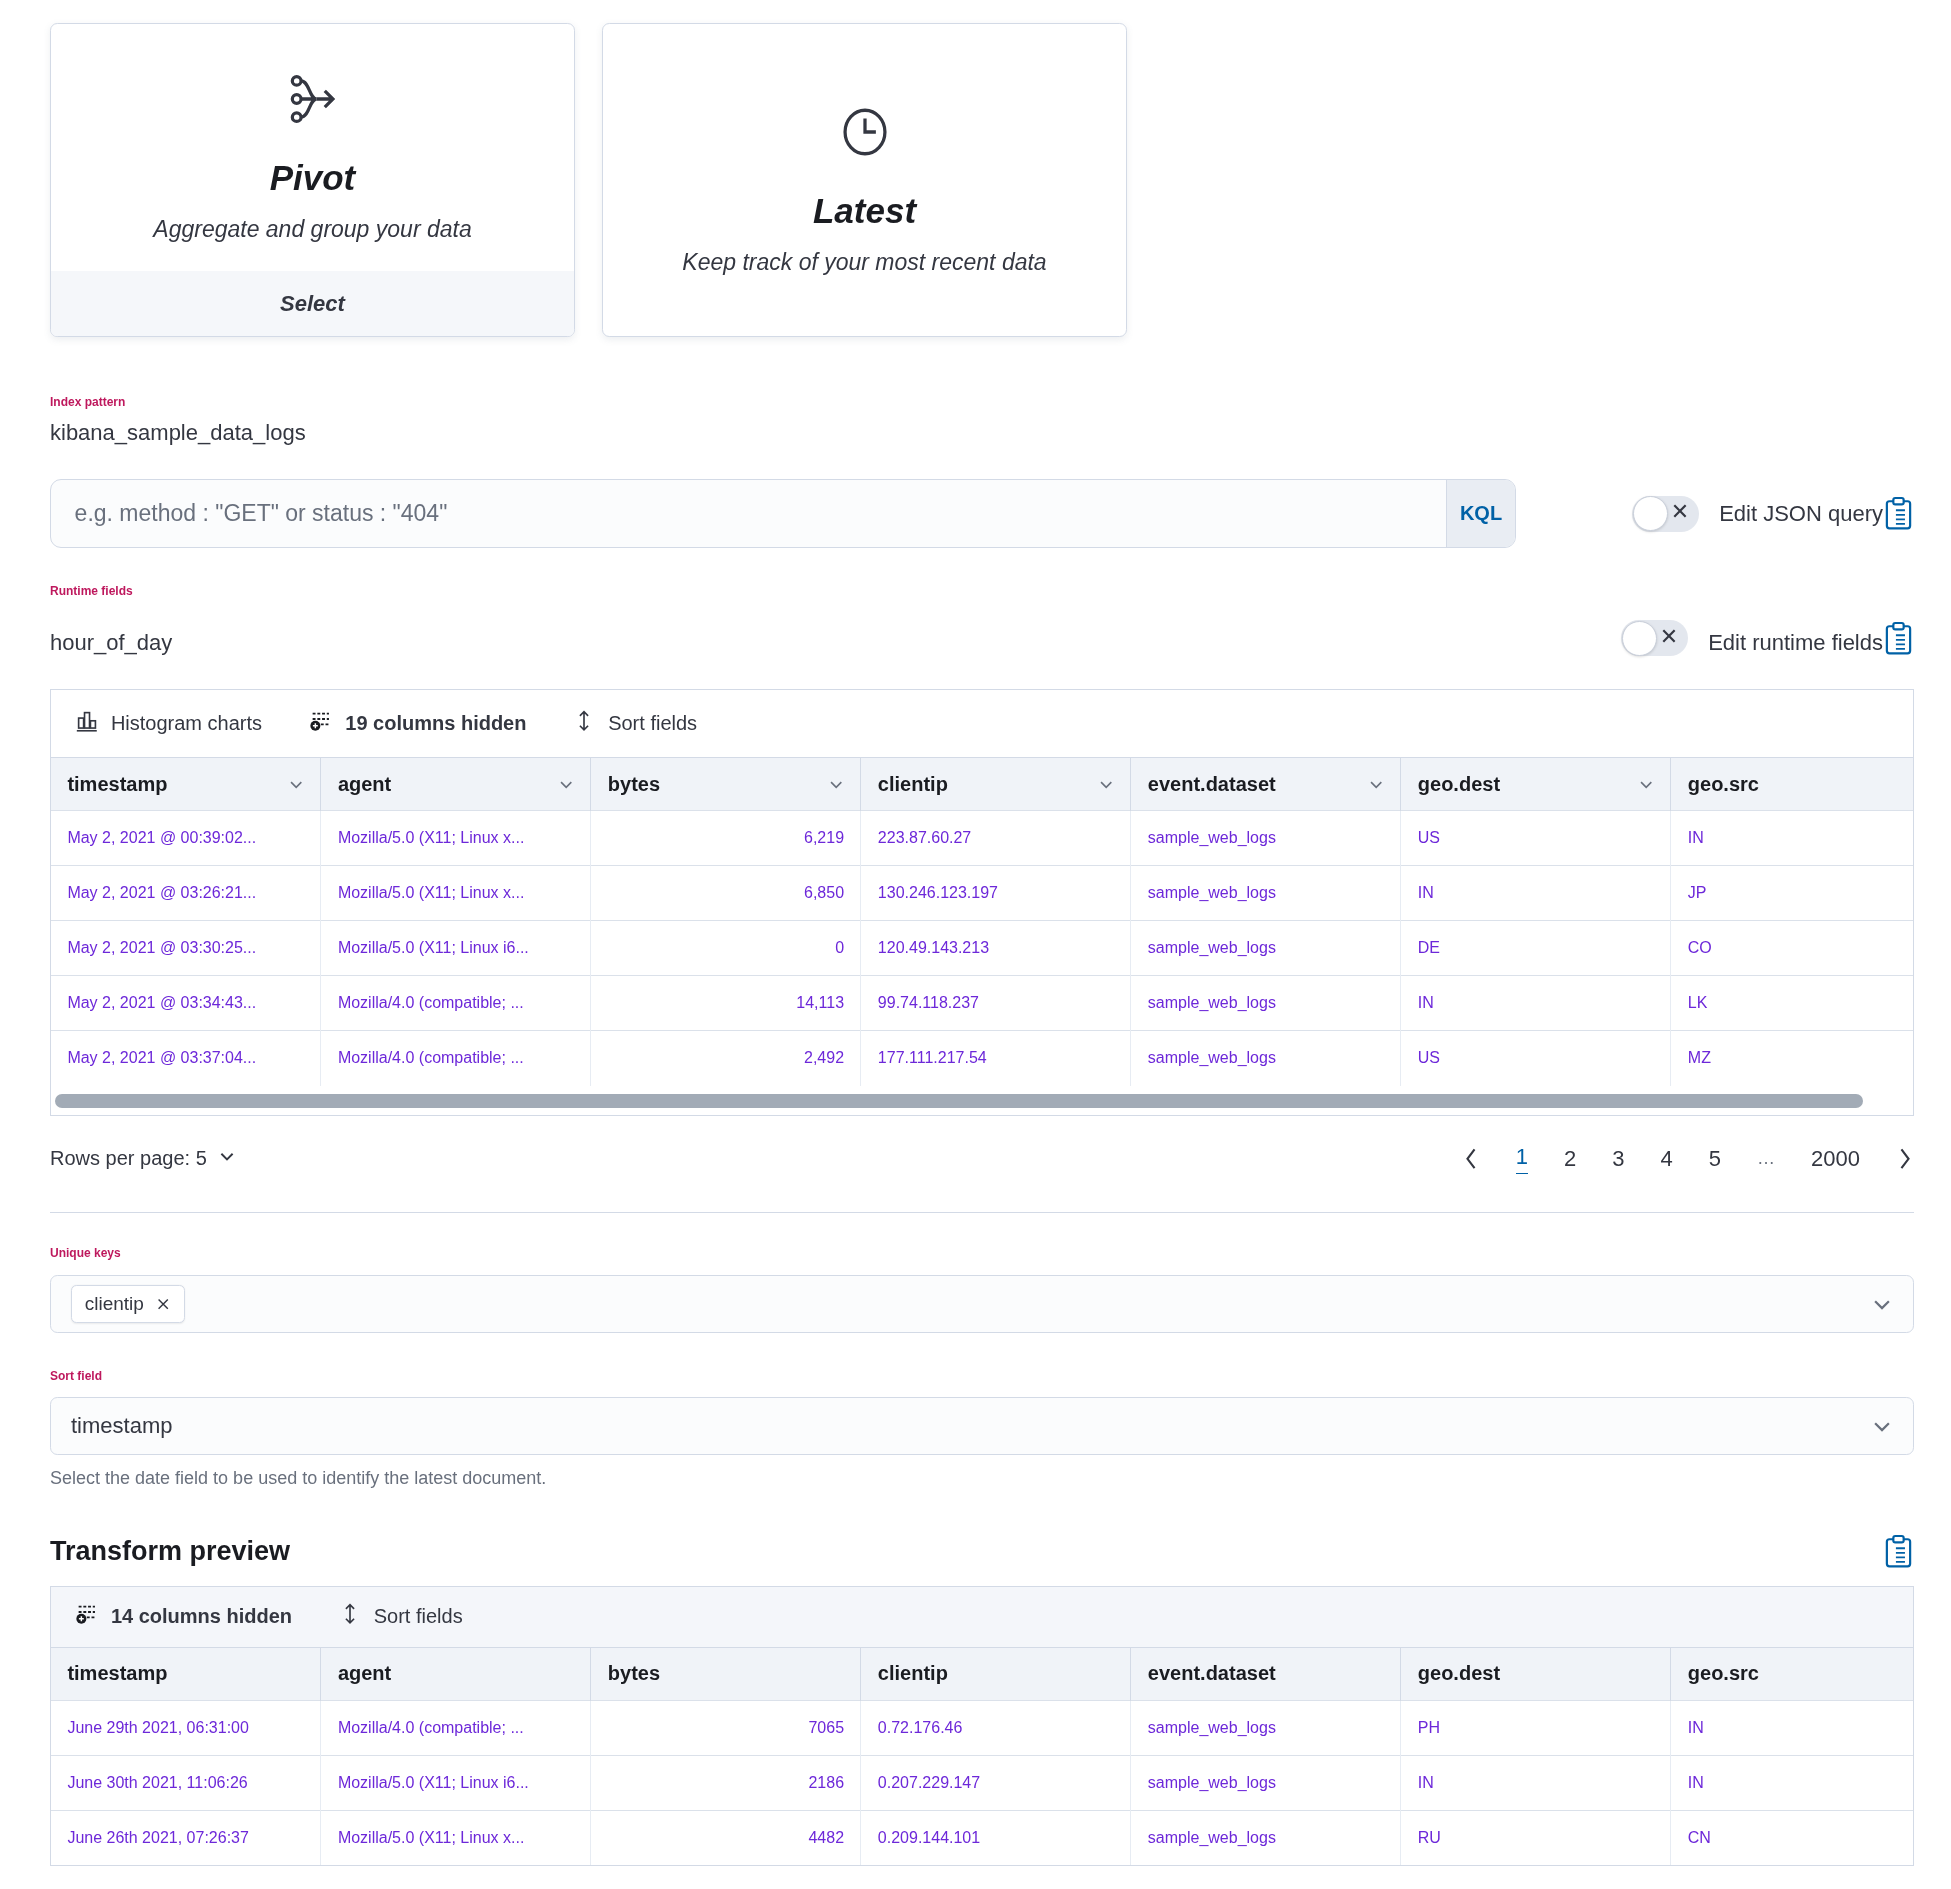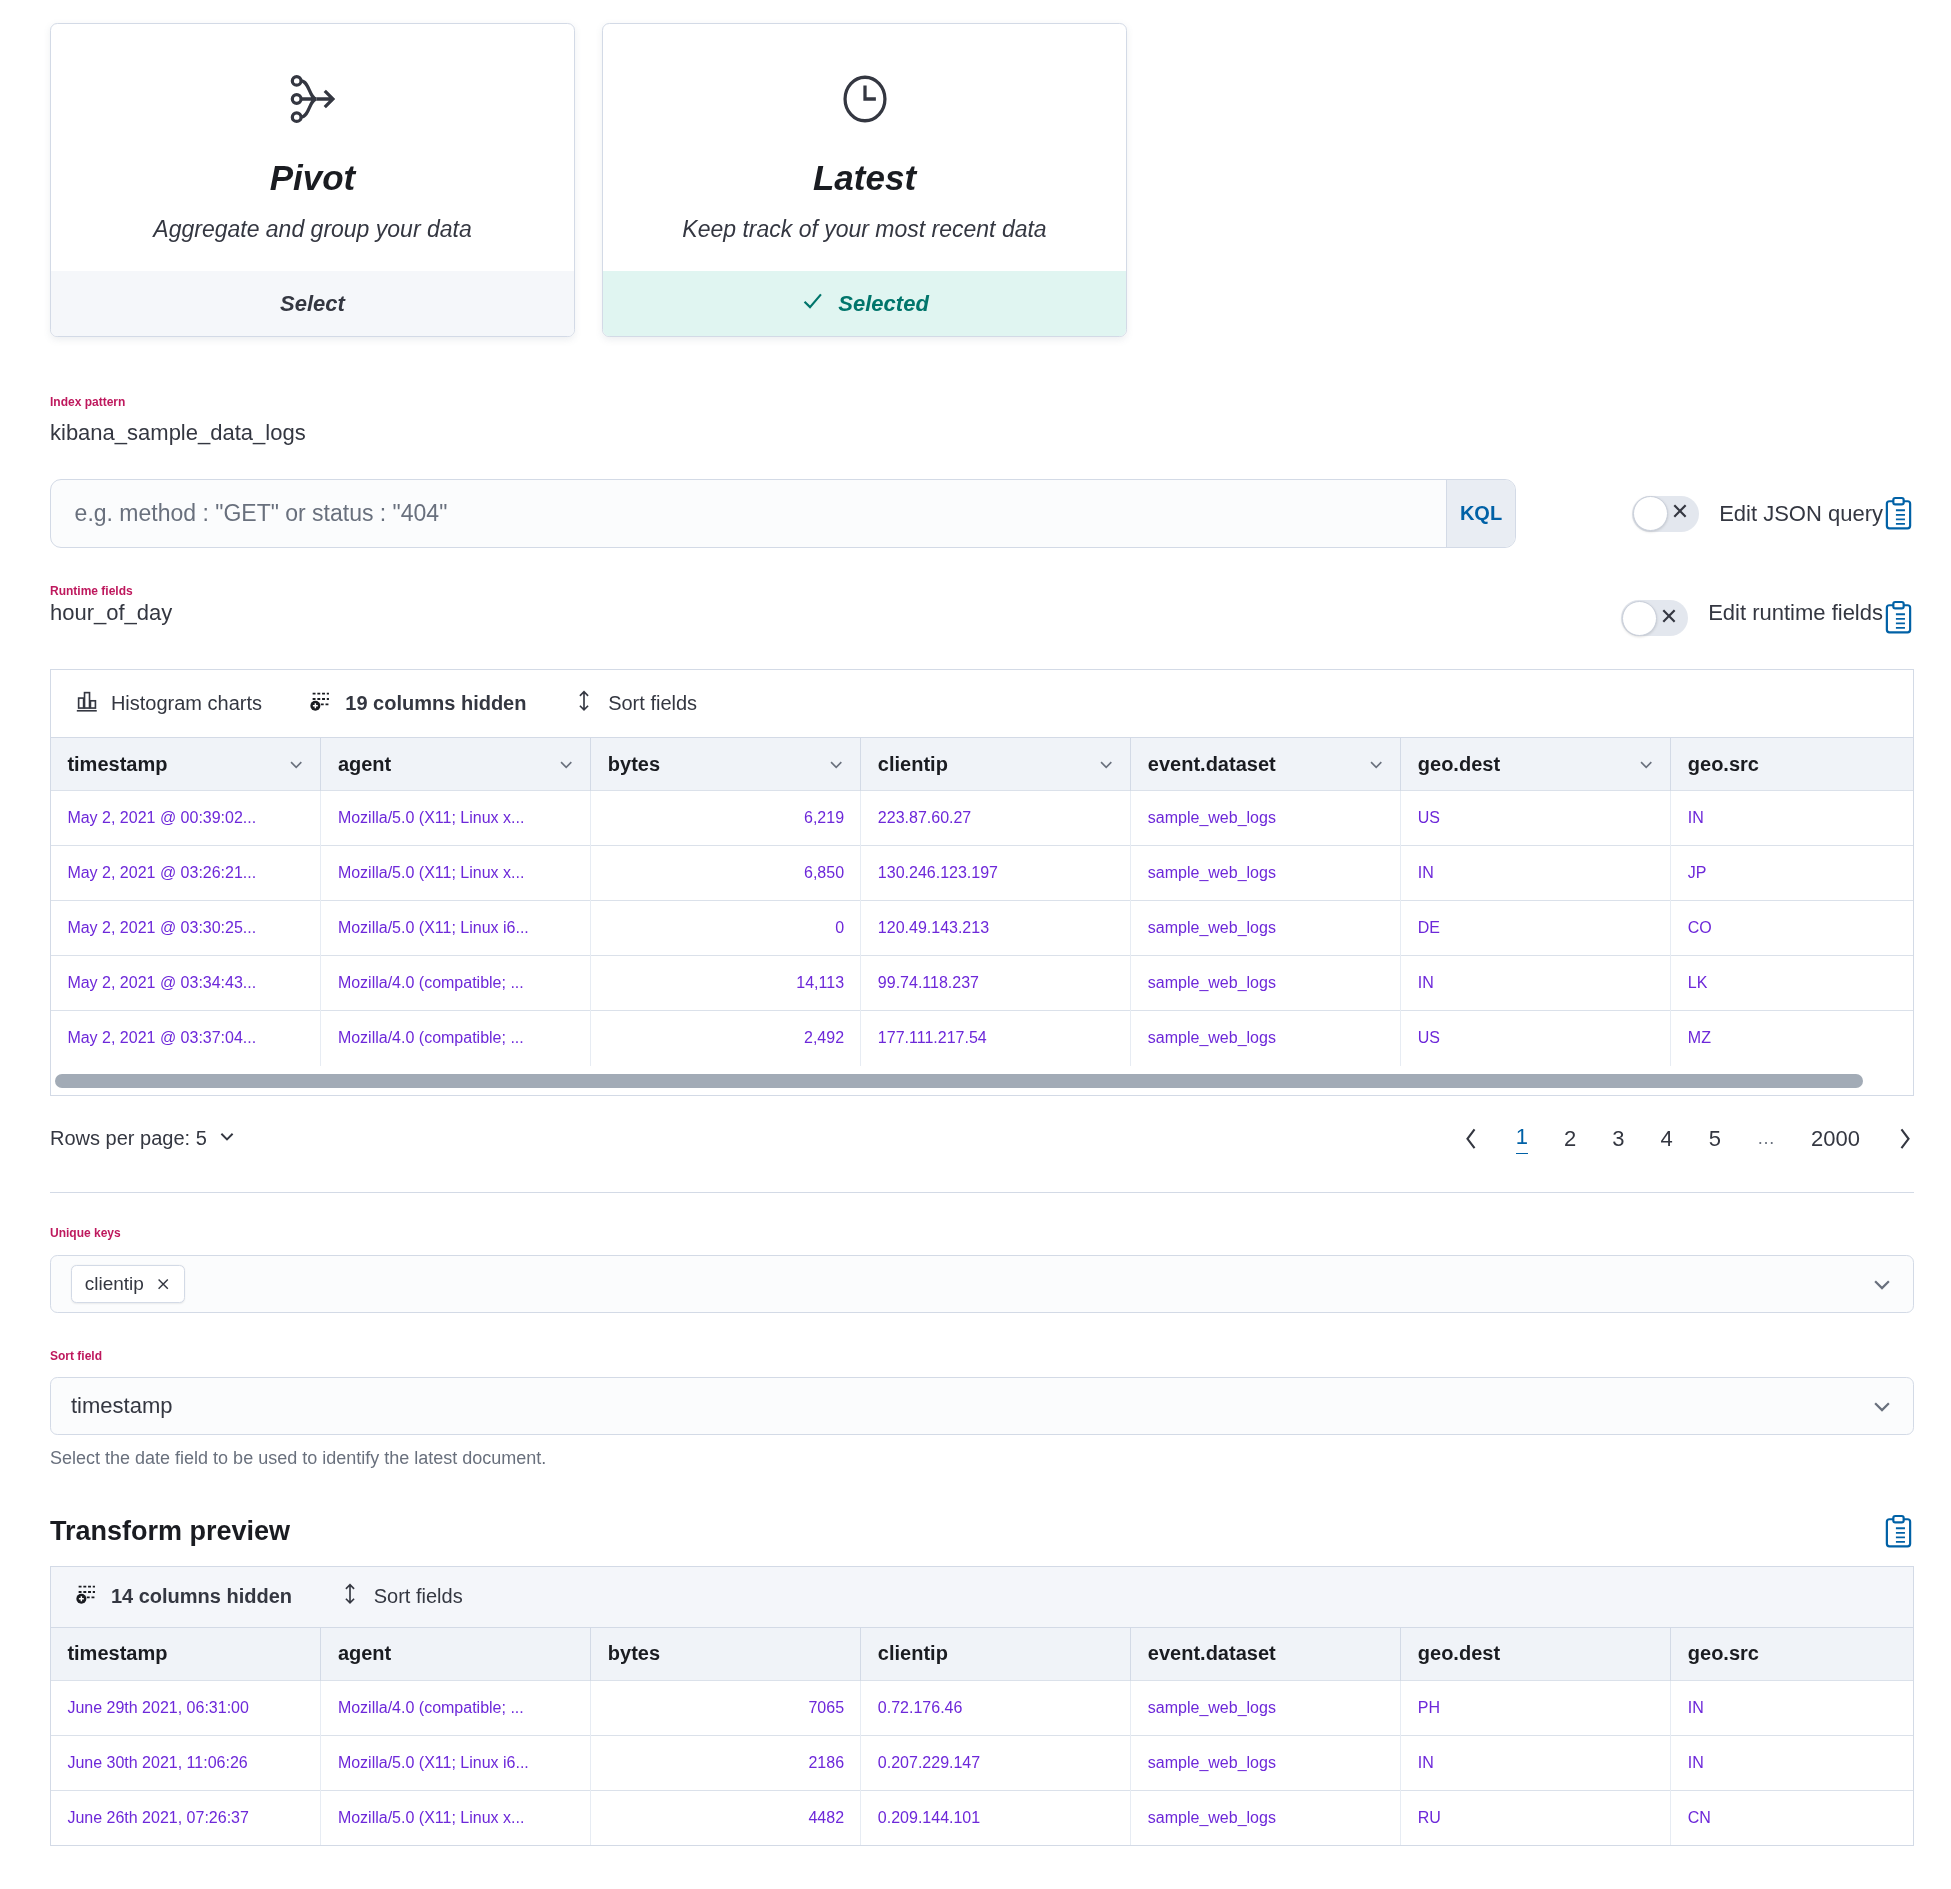--- a/index.html
+++ b/index.html
@@ -33,21 +33,21 @@
     border-left:0.9px solid #d3dae6; color:#0061a6; font-size:20px; font-weight:700; cursor:pointer; }
 
   .spacer { flex:1; }
   .switch { width:67px; height:36px; border-radius:18px; background:#e3e7ee; position:relative; cursor:pointer; flex:none; }
   .switch .knob { position:absolute; left:0.9px; top:0.9px; width:35px; height:35px; border-radius:50%;
     background:#fff; border:0.9px solid #c9cfda; box-shadow:0 0.9px 2.7px rgba(0,0,0,.15); }
   .switch .off-x { position:absolute; right:10px; top:3.6px; font-size:22px; color:#343741; }
   .toggle-label { font-size:22px; color:#343741; margin-left:20px; cursor:pointer; }
   .copy-btn { margin-left:auto; cursor:pointer; flex:none; display:flex; }
 
-  .runtime-row { display:flex; align-items:flex-start; margin-top:2px; }
+  .runtime-row { display:flex; align-items:flex-end; margin-top:22px; }
   .runtime-row .form-value { margin-top:0; }
 
   
   .grid { border:0.9px solid #d3dae6; margin-top:33px; }
   .grid-toolbar { height:67px; display:flex; align-items:center; gap:47px; padding:0 23.6px; background:#fff; }
   .grid.preview .grid-toolbar { background:#f4f6fa; height:60px; }
   .tool-btn { display:flex; align-items:center; gap:12.7px; font-size:20px; color:#343741; cursor:pointer; }
   .tool-btn.bold { font-weight:700; }
   table { width:100%; border-collapse:collapse; table-layout:fixed; }
   th { height:53px; background:#f0f3f8; border-top:0.9px solid #d3dae6; border-right:0.9px solid #d3dae6;
@@ -113,28 +113,20 @@
       <div class="card-body">
         <span>
           <svg width="58" height="58" viewBox="0 0 32 32" fill="none" stroke="#343741" stroke-width="1.8">
             <ellipse cx="16" cy="16" rx="11" ry="12"></ellipse>
             <path d="M16 8.5 V16 H22"></path>
           </svg>
         </span>
         <div class="card-title">Latest</div>
         <div class="card-desc">Keep track of your most recent data</div>
       </div>
-      <div class="card-footer">
-        <span>
-          <svg width="25.5" height="25.5" viewBox="0 0 28 28" fill="none" stroke="#00756b" stroke-width="2.4">
-            <path d="M5 15 L11 21 L23 7"></path>
-          </svg>
-        </span>
-        <span>Selected</span>
-      </div>
     </div>
   </div>
 
   <div class="form-label mt-64">Index pattern</div>
   <div class="form-value">kibana_sample_data_logs</div>
 
   <div class="control-row">
     <div class="query-bar">
       <input type="text" value="" placeholder="e.g. method : &quot;GET&quot; or status : &quot;404&quot;" style="">
       <div class="kql-btn">KQL</div>

